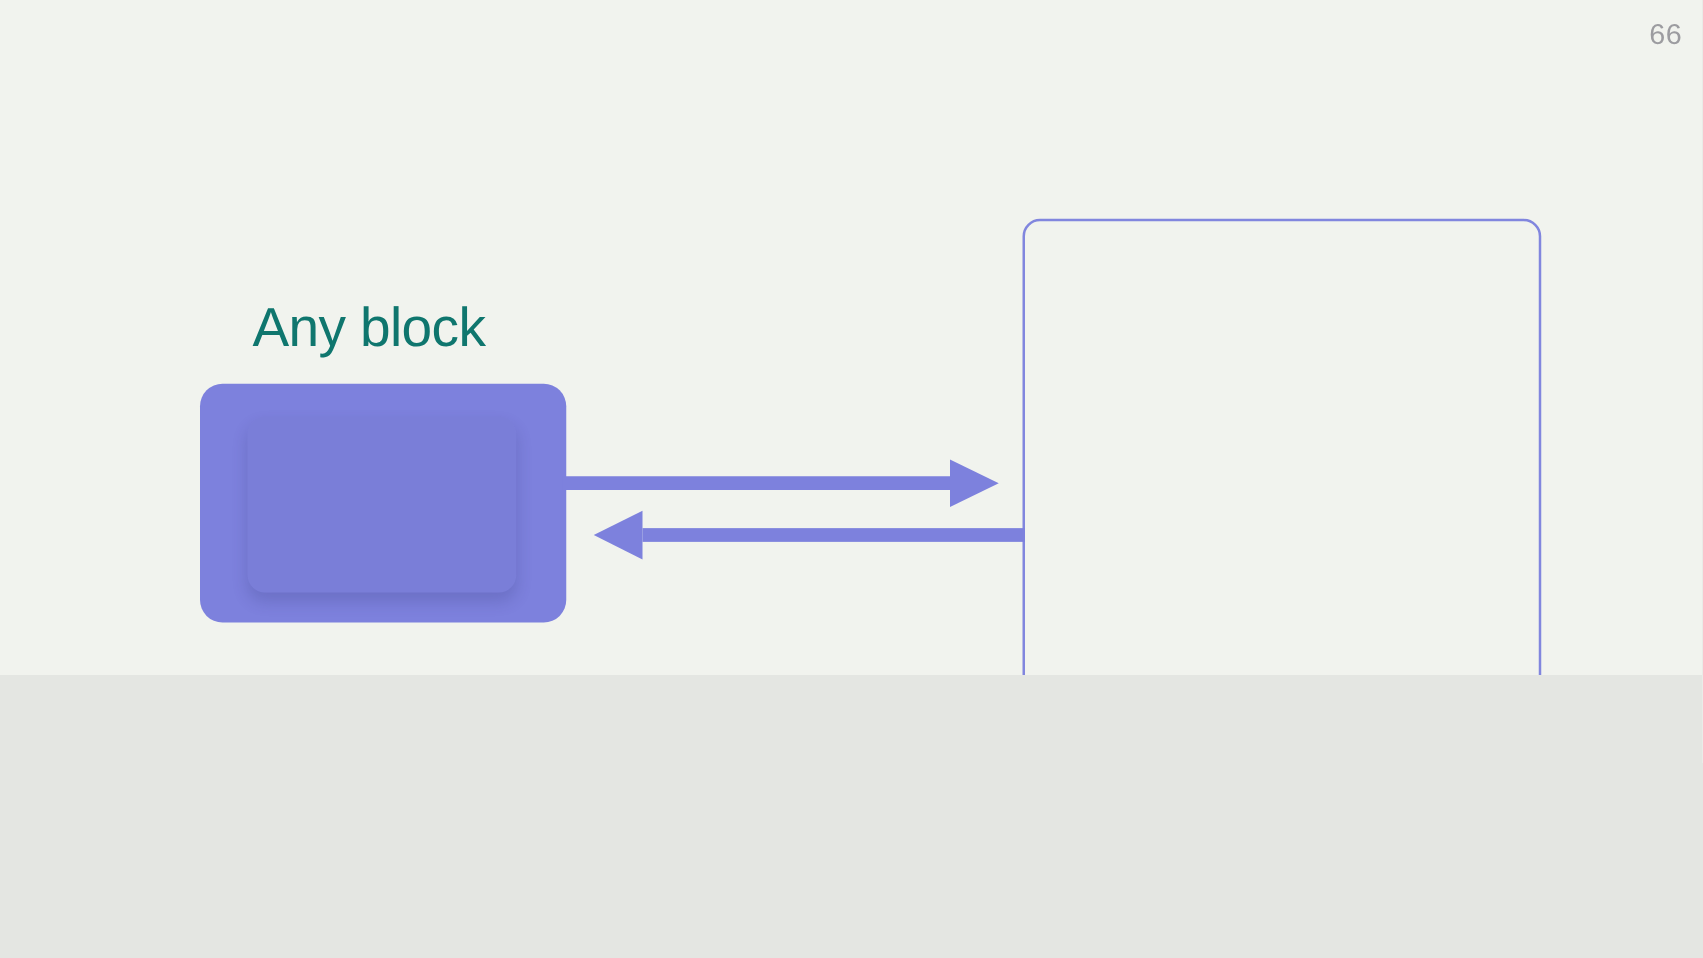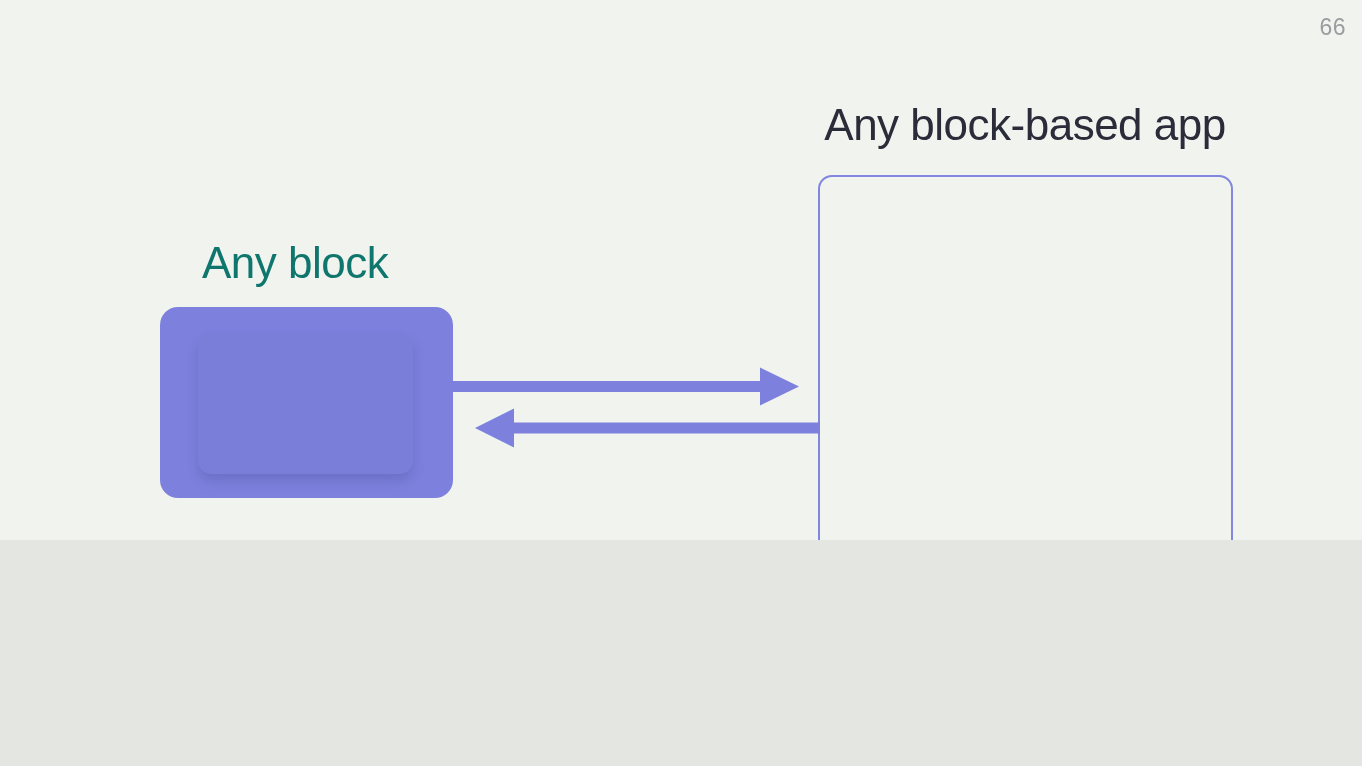--- a/index.html
+++ b/index.html
@@ -84,21 +84,20 @@
     height: 90px;
   }
 </style>
 </head>
 <body>
 
 <div class="slide">
 
   <div class="page-number">66</div>
 
-  <div class="app-title">Any block-based app</div>
 
   <div class="app-box"></div>
 
   <div class="block-label">Any block</div>
 
   <div class="block">
     <div class="block-face"></div>
   </div>
 
   <svg class="arrows" viewBox="0 0 370 90" xmlns="http://www.w3.org/2000/svg">

